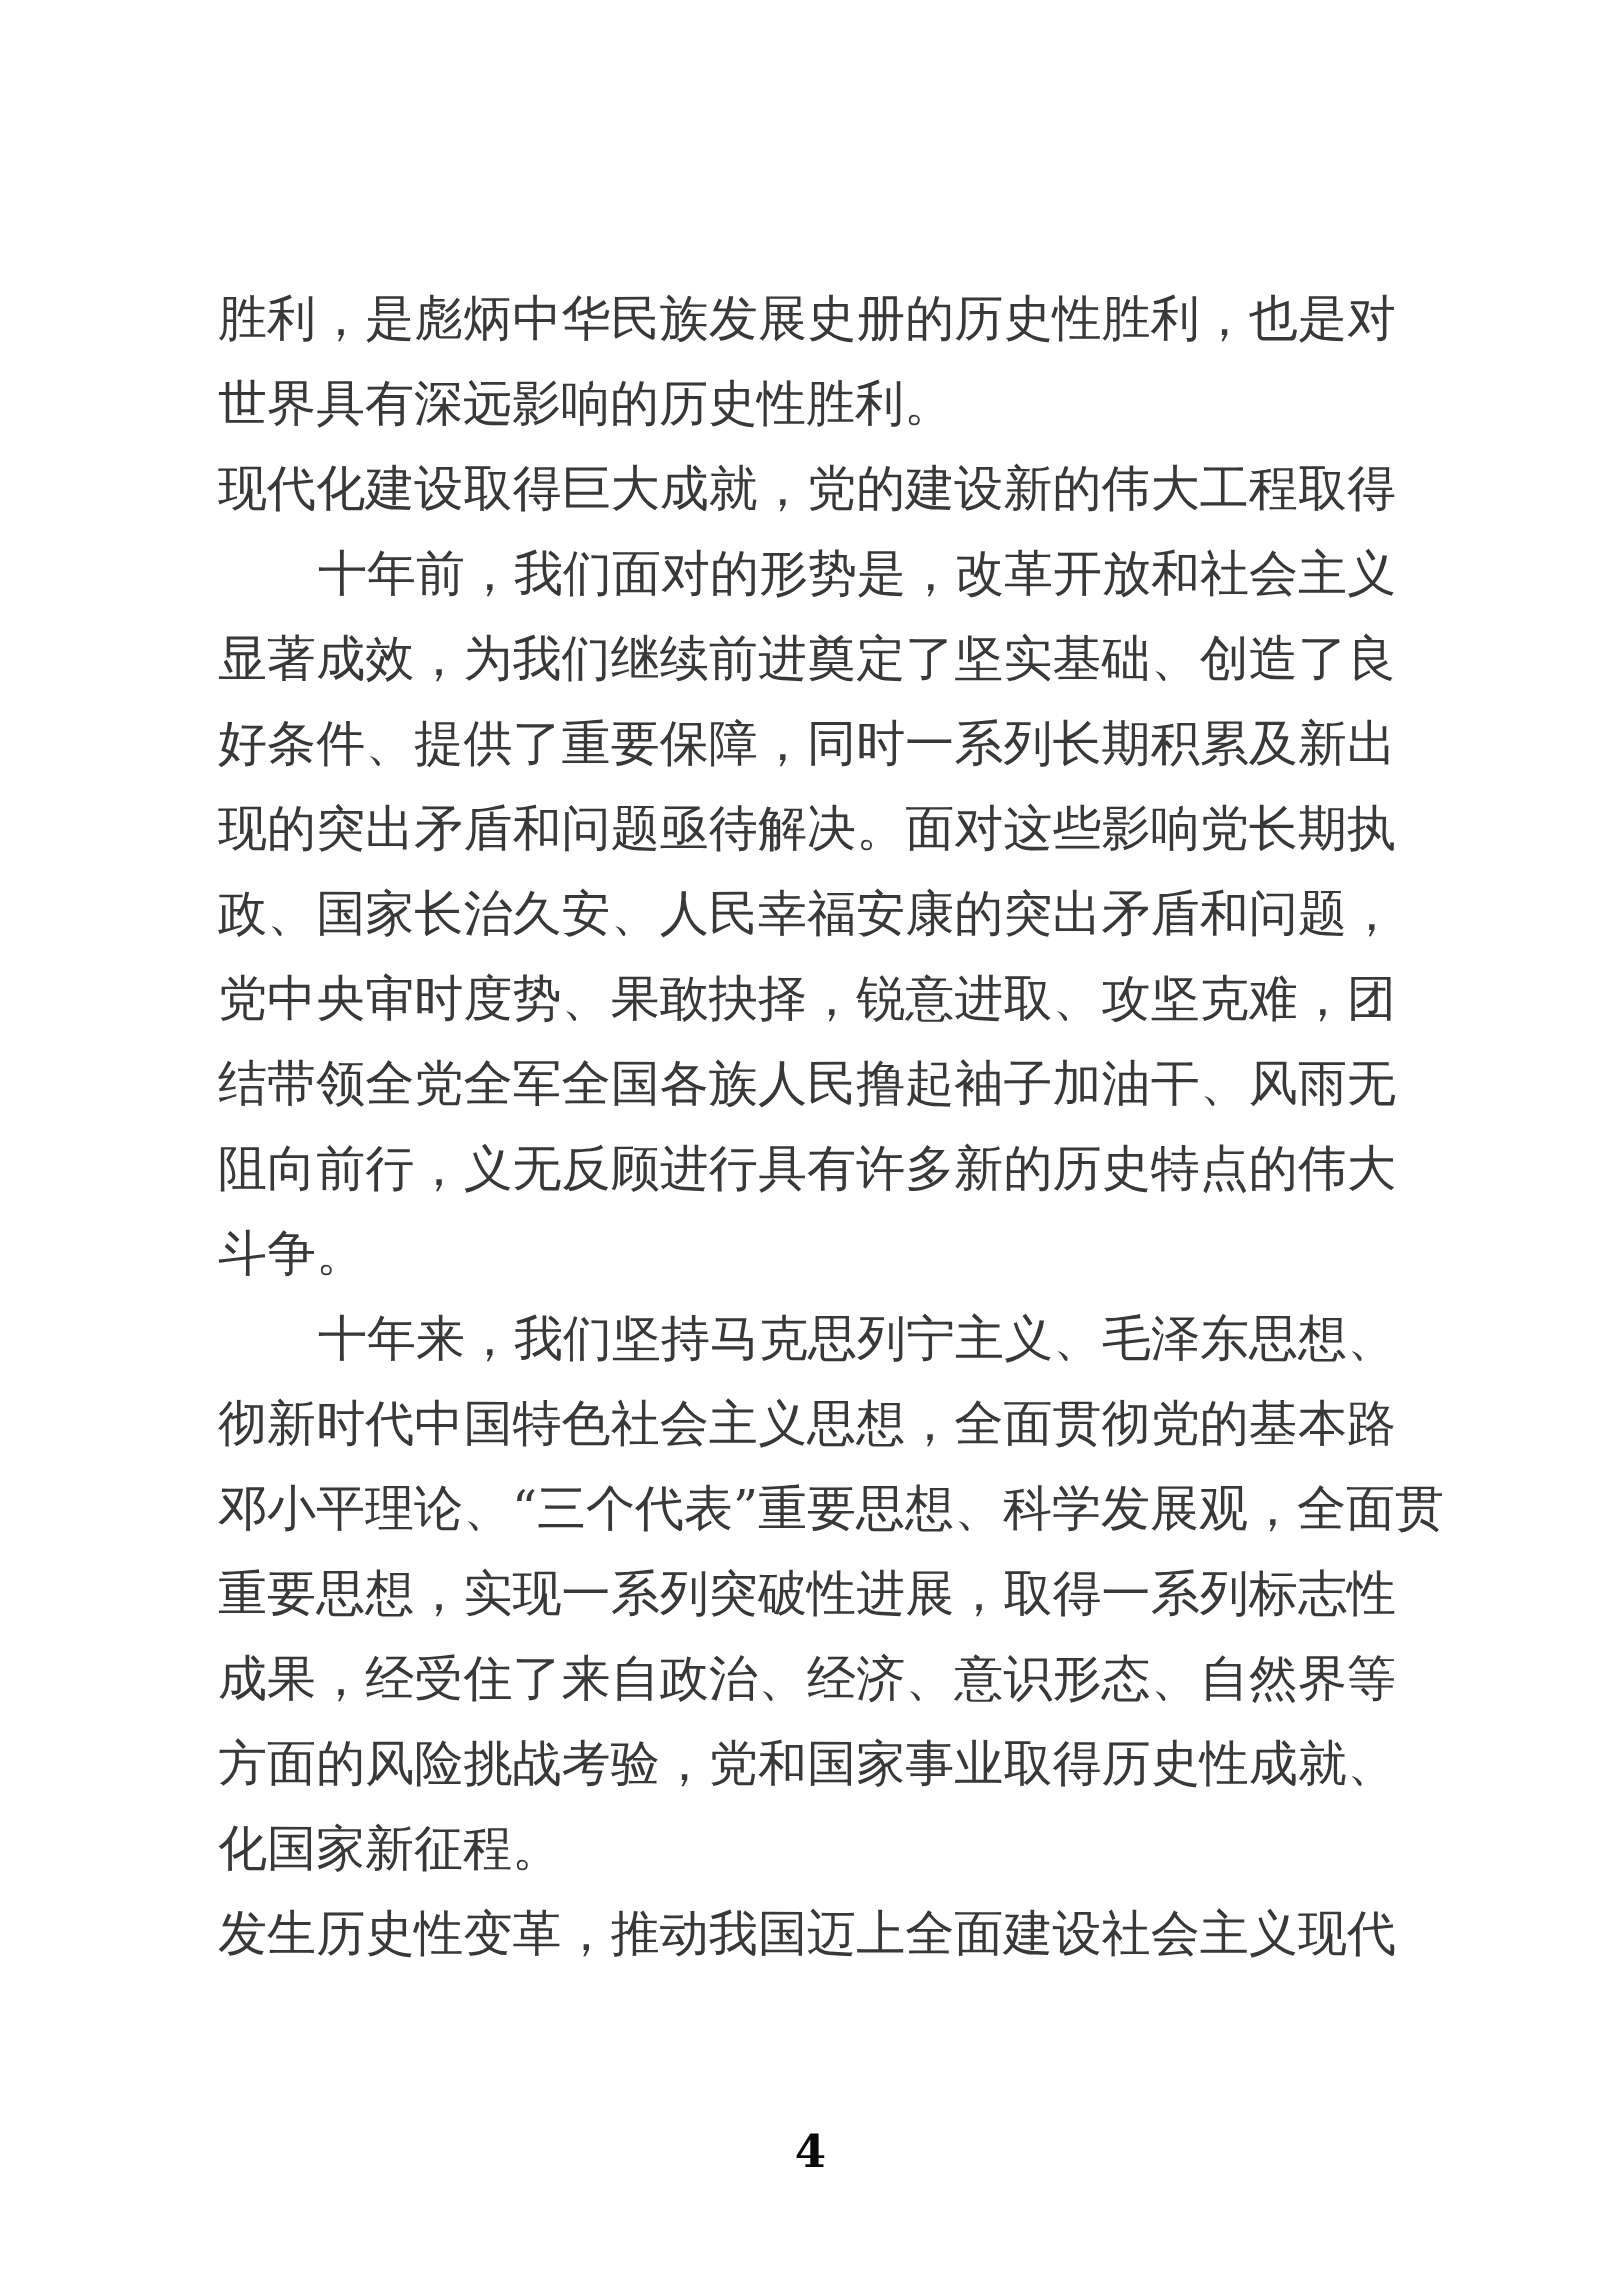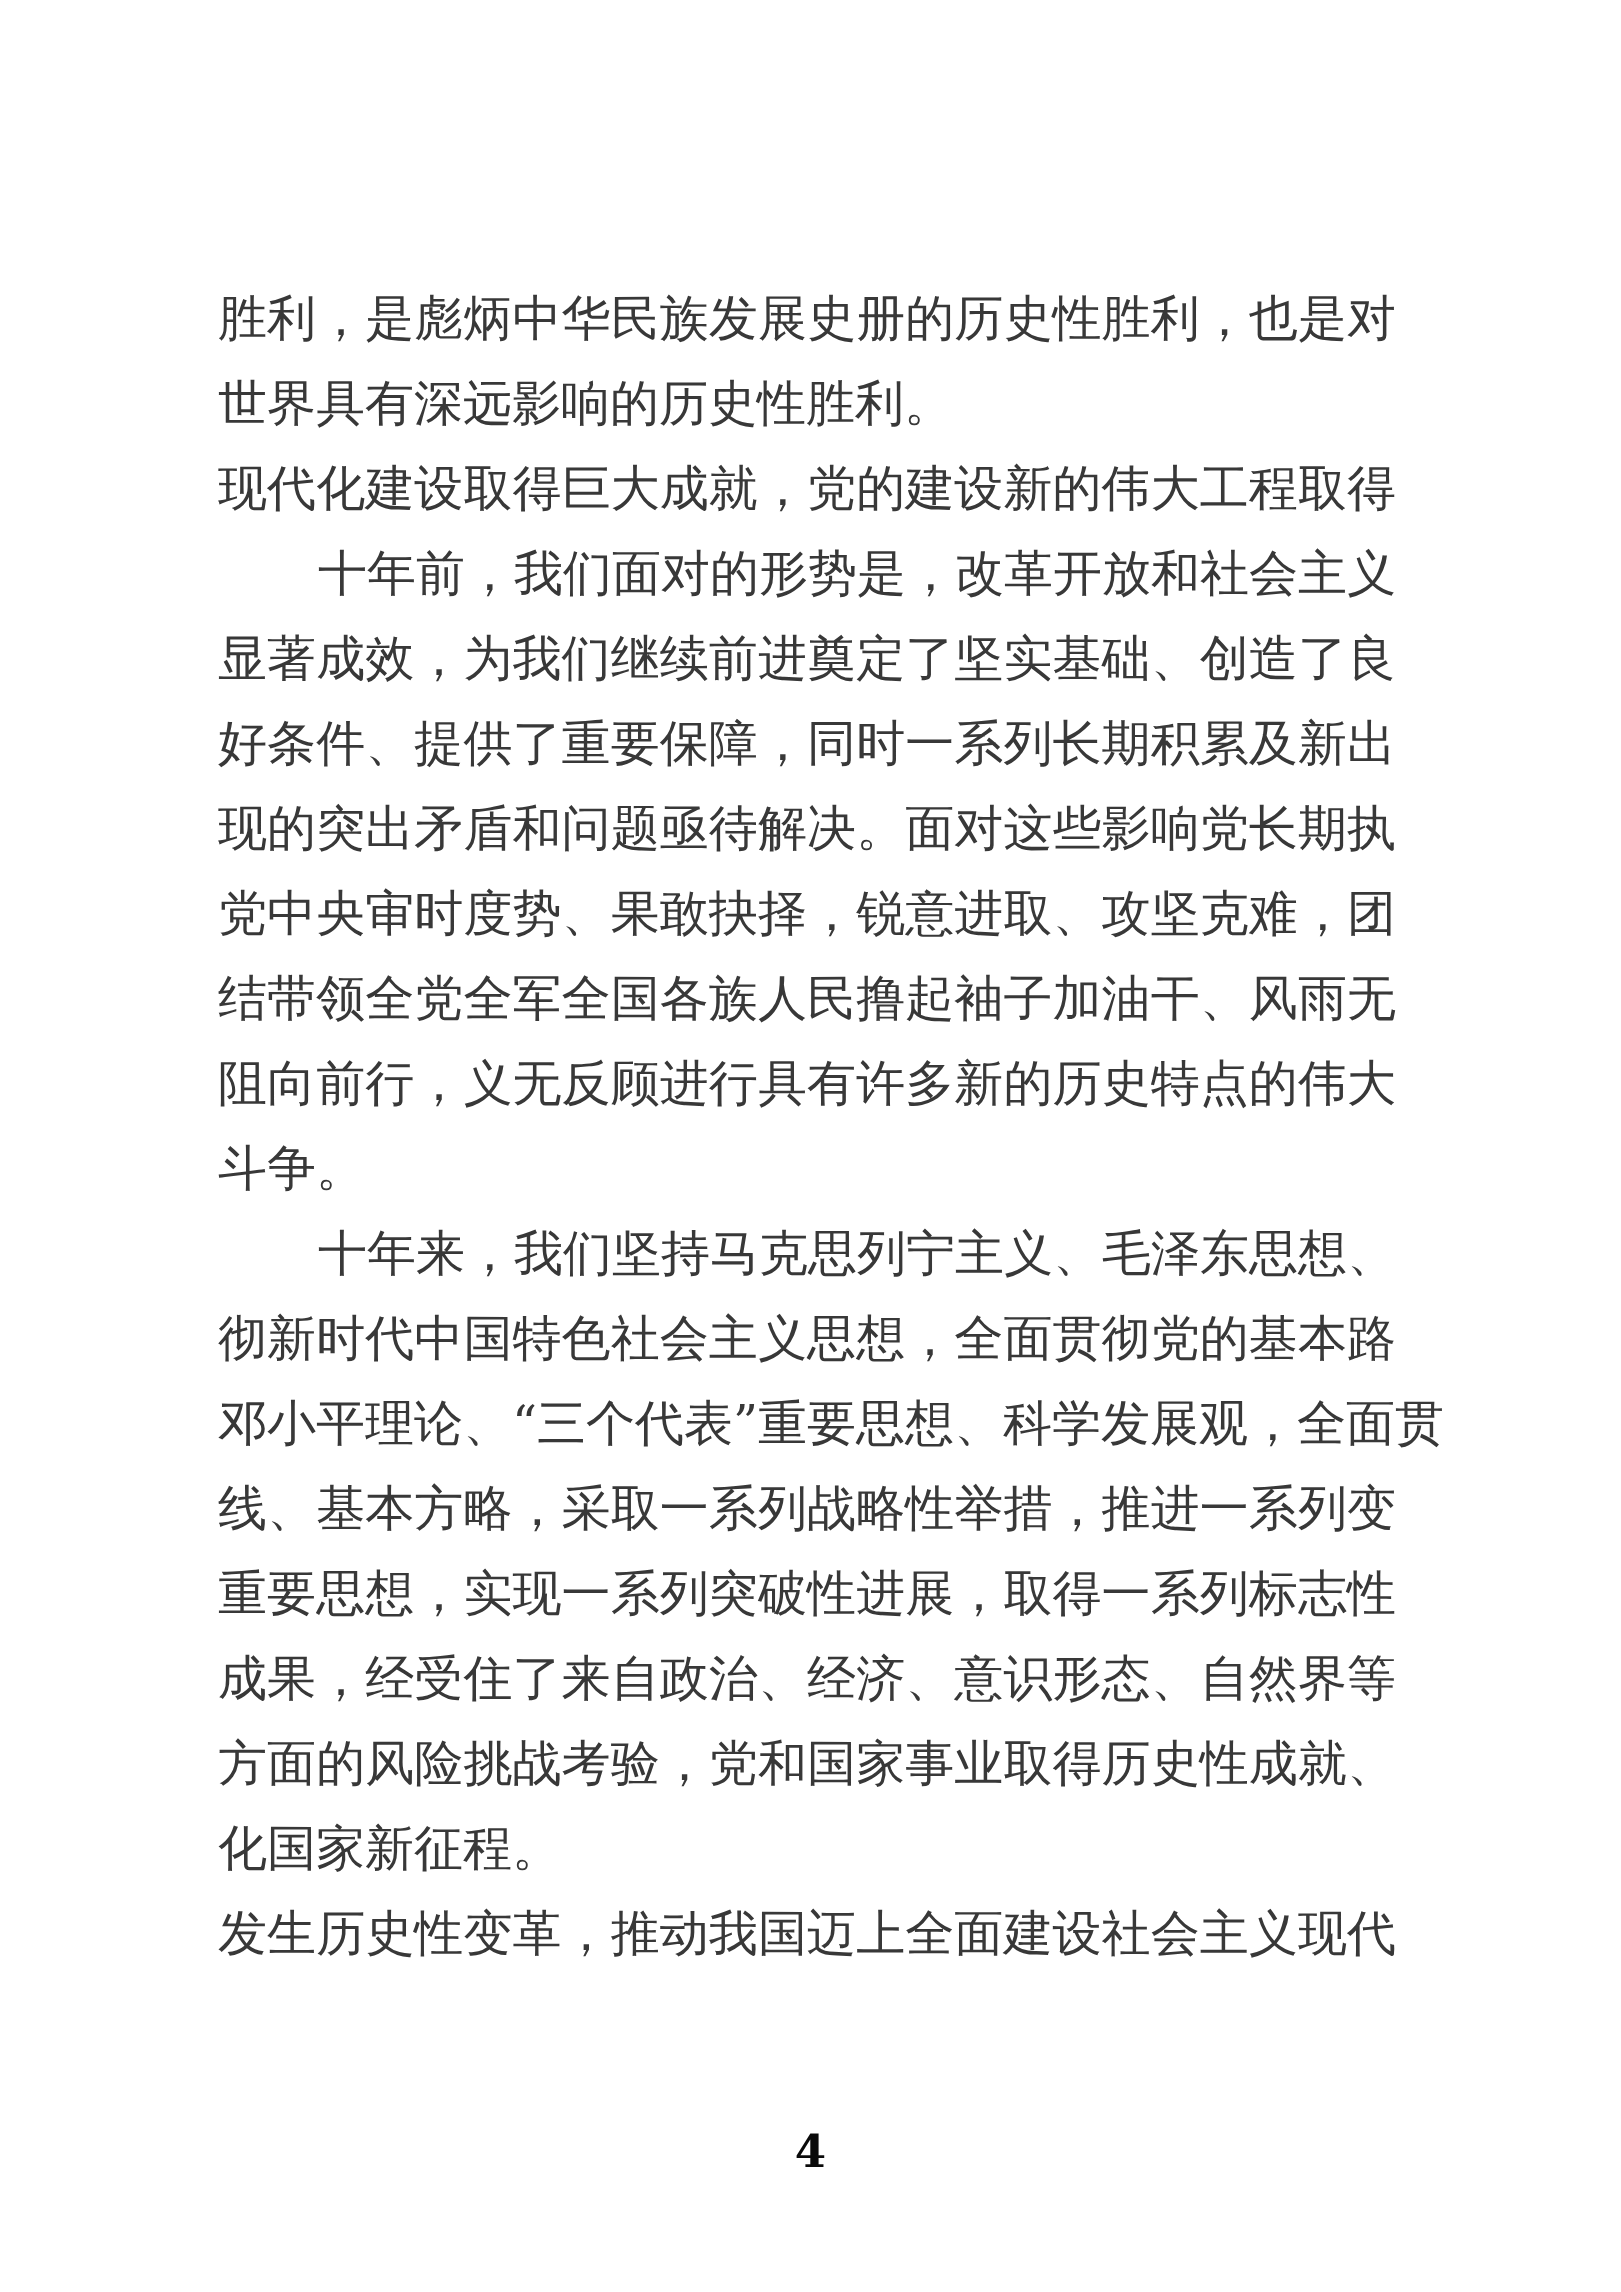--- a/index.html
+++ b/index.html
@@ -67,31 +67,31 @@
       <div class="line">胜利，是彪炳中华民族发展史册的历史性胜利，也是对</div>
       <div class="line para-end">世界具有深远影响的历史性胜利。</div>
     </div>
 
     <div class="paragraph">
       <div class="line">现代化建设取得巨大成就，党的建设新的伟大工程取得</div>
       <div class="line indent">十年前，我们面对的形势是，改革开放和社会主义</div>
       <div class="line">显著成效，为我们继续前进奠定了坚实基础、创造了良</div>
       <div class="line">好条件、提供了重要保障，同时一系列长期积累及新出</div>
       <div class="line">现的突出矛盾和问题亟待解决。面对这些影响党长期执</div>
+      <div class="line">政、国家长治久安、人民幸福安康的突出矛盾和问题，</div>
       <div class="line">党中央审时度势、果敢抉择，锐意进取、攻坚克难，团</div>
       <div class="line">结带领全党全军全国各族人民撸起袖子加油干、风雨无</div>
       <div class="line">阻向前行，义无反顾进行具有许多新的历史特点的伟大</div>
       <div class="line para-end">斗争。</div>
     </div>
 
     <div class="paragraph">
       <div class="line indent">十年来，我们坚持马克思列宁主义、毛泽东思想、</div>
       <div class="line">彻新时代中国特色社会主义思想，全面贯彻党的基本路</div>
       <div class="line">邓小平理论、“三个代表”重要思想、科学发展观，全面贯</div>
-      <div class="line">线、基本方略，采取一系列战略性举措，推进一系列变</div>
       <div class="line">重要思想，实现一系列突破性进展，取得一系列标志性</div>
       <div class="line">成果，经受住了来自政治、经济、意识形态、自然界等</div>
       <div class="line">方面的风险挑战考验，党和国家事业取得历史性成就、</div>
       <div class="line para-end">化国家新征程。</div>
       <div class="line">发生历史性变革，推动我国迈上全面建设社会主义现代</div>
     </div>
 
   </div>
 
   <div class="page-number">4</div>

